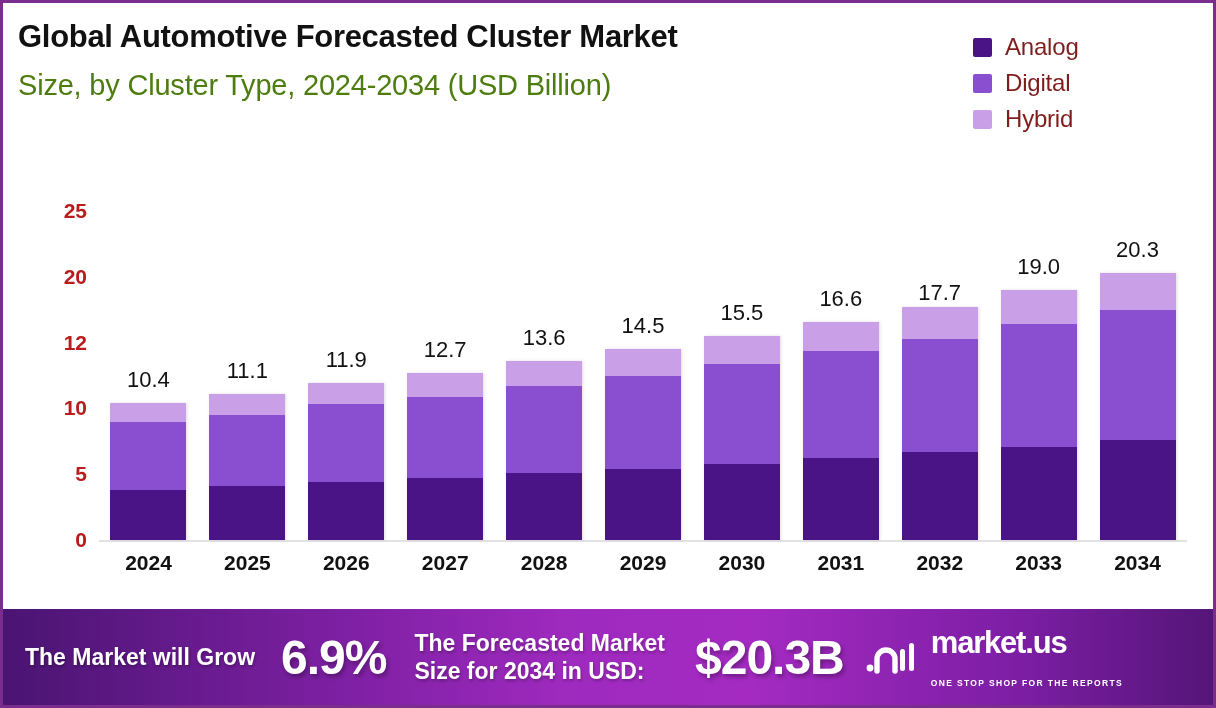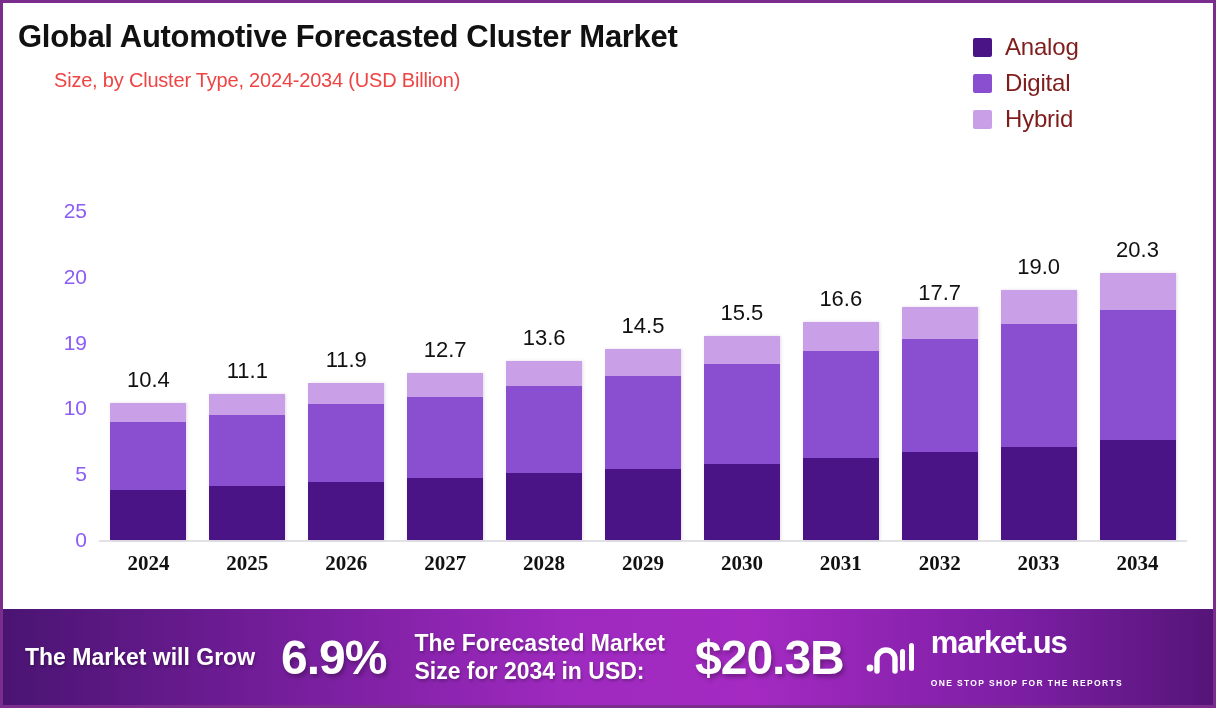--- a/index.html
+++ b/index.html
@@ -18,36 +18,36 @@
 
   
   #header { position: absolute; left: 0; top: 0; width: 1216px; height: 140px; }
   #title {
     position: absolute; left: 15px; top: 16px;
     font-size: 31px; font-weight: bold; color: #111111;
     letter-spacing: -0.3px; white-space: nowrap;
   }
   #subtitle {
     position: absolute; left: 15px; top: 66px;
-    font-size: 20px; font-weight: normal; color: #ef4444;
-    letter-spacing: -0.2px; white-space: nowrap; margin-left: 36px;
+    font-size: 29px; font-weight: normal; color: #4d7c0f;
+    letter-spacing: -0.2px; white-space: nowrap;
   }
 
   
   #legend { position: absolute; right: 20px; top: 26px; width: 220px; }
   .legend-row { display: flex; align-items: center; height: 36px; }
   .legend-swatch { width: 19px; height: 19px; border-radius: 2px; margin-right: 13px; }
   .legend-label { font-size: 24px; color: #7f1d1d; letter-spacing: -0.2px; }
 
   
   #plot { position: absolute; left: 0; top: 140px; width: 1216px; height: 472px; }
 
   .ytick {
     position: absolute; left: 38px; width: 46px; text-align: right;
-    font-size: 21px; font-weight: normal; color: #8b5cf6;
+    font-size: 21px; font-weight: bold; color: #b91c1c;
     transform: translateY(-50%);
   }
   #baseline {
     position: absolute; left: 96px; top: 397px; width: 1088px; height: 2px;
     background: #e2e2e6;
   }
 
   #bars {
     position: absolute; left: 96px; top: 0px; width: 1088px; height: 397px;
     display: flex; align-items: flex-end; justify-content: space-between;
@@ -65,21 +65,21 @@
   .seg-hybrid  { background: #c9a0e8; }
   .seg-digital { background: #8a4fd0; }
   .seg-analog  { background: #4b1486; }
   .bar-value {
     position: absolute; left: 50%; transform: translateX(-50%);
     font-size: 22px; color: #111111; white-space: nowrap;
   }
 
   #xlabels {
     position: absolute; left: 96px; top: 408px; width: 1088px; height: 40px;
-    display: flex; justify-content: space-between; font-family: Liberation Serif, serif;
+    display: flex; justify-content: flex-end;
   }
   .xlabel {
     width: 99px; text-align: center;
     font-size: 21px; font-weight: bold; color: #111111;
   }
 
   
   #banner {
     position: absolute; left: 0; bottom: 0; width: 1210px; height: 96px;
     background: linear-gradient(90deg, #4a1472 0%, #7a1fa0 26%, #9f2abf 47%, #a42ac2 62%, #7c1ea4 84%, #551578 100%);
@@ -134,21 +134,21 @@
         <div class="legend-swatch" style="background: rgb(201, 160, 232);"></div>
         <div class="legend-label">Hybrid</div>
       </div>
     </div>
 
   <div id="plot">
     <div id="yticks">
         <div class="ytick" style="top: 397px;">0</div>
         <div class="ytick" style="top: 331.2px;">5</div>
         <div class="ytick" style="top: 265.4px;">10</div>
-        <div class="ytick" style="top: 199.6px;">19</div>
+        <div class="ytick" style="top: 199.6px;">12</div>
         <div class="ytick" style="top: 133.8px;">20</div>
         <div class="ytick" style="top: 68px;">25</div>
       </div>
     <div id="baseline"></div>
     <div id="bars">
         <div class="bar-col">
           <div class="bar-stack">
             <div class="seg seg-hybrid" title="Hybrid 2024: 1.4" style="height: 18.424px; background: rgb(201, 160, 232);"></div>
             <div class="seg seg-digital" title="Digital 2024: 5.2" style="height: 68.432px; background: rgb(138, 79, 208);"></div>
             <div class="seg seg-analog" title="Analog 2024: 3.8" style="height: 50.008px; background: rgb(75, 20, 134);"></div>

